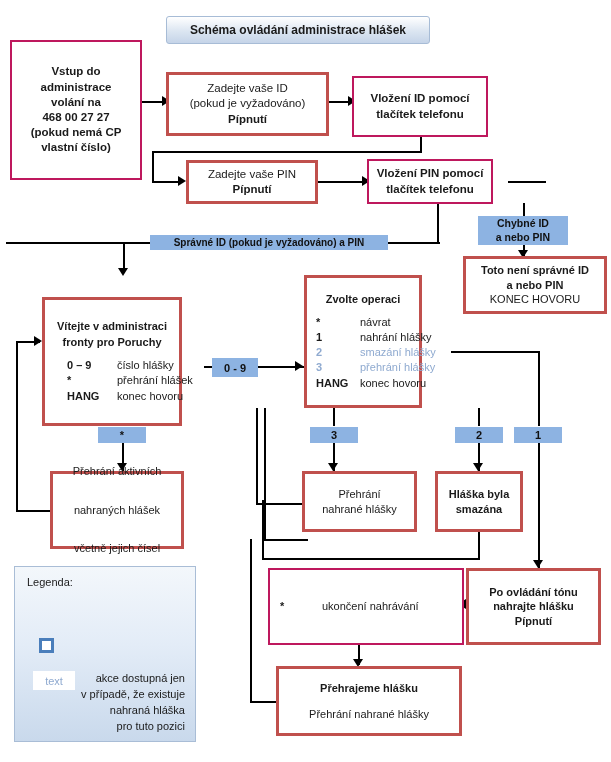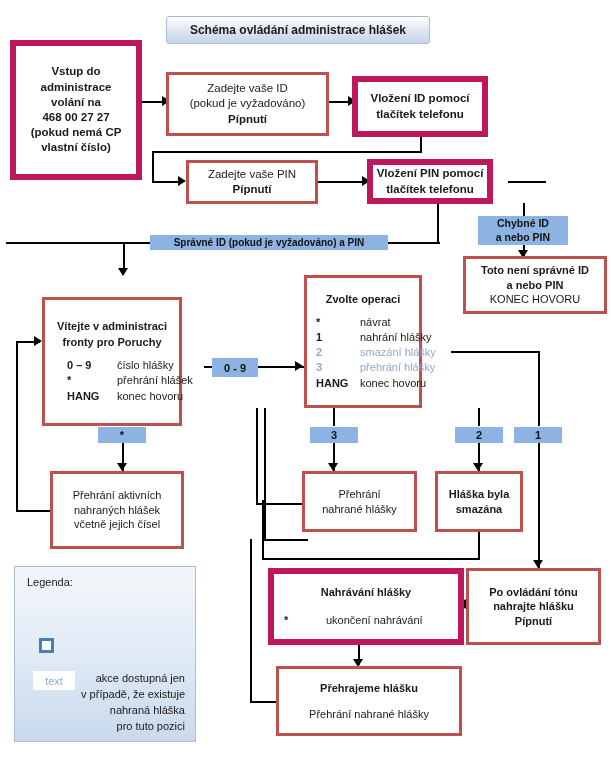--- a/index.html
+++ b/index.html
@@ -21,21 +21,21 @@
     background: #ffffff;
     display: flex;
     flex-direction: column;
     align-items: center;
     justify-content: center;
     text-align: center;
     color: #1a1a1a;
     z-index: 3;
   }
   .box.red   { border: 3px solid #c0504d; }
-  .box.blue  { border: 6px solid #be185d; }
+  .box.blue  { border: 2px solid #be185d; }
   .box .ln   { line-height: 1.32; white-space: nowrap; }
   .bold      { font-weight: bold; }
   .faded     { color: #8faad0; }
 
   
   #title-bar {
     position: absolute;
     box-sizing: border-box;
     border: 1px solid #a7bcd6;
     border-radius: 3px;
@@ -297,21 +297,21 @@
   </div>
 
   <div class="chip" style="left:98px; top:427px; width:48px; height:16px; font-size:11px;">*</div>
 
   <div class="chip" style="left:310px; top:427px; width:48px; height:16px; font-size:11px;">3</div>
 
   <div class="chip" style="left:455px; top:427px; width:48px; height:16px; font-size:11px;">2</div>
 
   <div class="chip" style="left:514px; top:427px; width:48px; height:16px; font-size:11px;">1</div>
 
-  <div class="box red" style="left:50px; top:471px; width:134px; height:78px; font-size:11px;">
+  <div class="box red" style="left:50px; top:471px; width:134px; height:78px; font-size:11px;gap:24px;">
     <div class="ln">Přehrání aktivních</div>
     <div class="ln">nahraných hlášek</div>
     <div class="ln">včetně jejich čísel</div>
   </div>
 
   <div class="box red" style="left:302px; top:471px; width:115px; height:61px; font-size:11px;">
     <div class="ln">Přehrání</div>
     <div class="ln">nahrané hlášky</div>
   </div>
 
@@ -333,21 +333,20 @@
       <span class="legend-label" style="flex:1; margin-left:4px;">
         <span style="display:block;">akce dostupná jen</span>
         <span style="display:block;">v případě, že existuje</span>
         <span style="display:block;">nahraná hláška</span>
         <span style="display:block;">pro tuto pozici</span>
       </span>
     </div>
   </div>
 
   <div class="box blue" style="left:268px; top:568px; width:196px; height:77px; font-size:11px; align-items:stretch; padding:8px 10px;">
-    <div class="ln bold" style="text-align:center; margin-bottom:14px;">Nahrávání hlášky</div>
     <div class="menu-row">
       <span class="menu-key" style="width:42px;">*</span>
       <span class="menu-val">ukončení nahrávání</span>
     </div>
   </div>
 
   <div class="box red" style="left:466px; top:568px; width:135px; height:77px; font-size:11px; font-weight:bold;">
     <div class="ln">Po ovládání tónu</div>
     <div class="ln">nahrajte hlášku</div>
     <div class="ln">Pípnutí</div>

